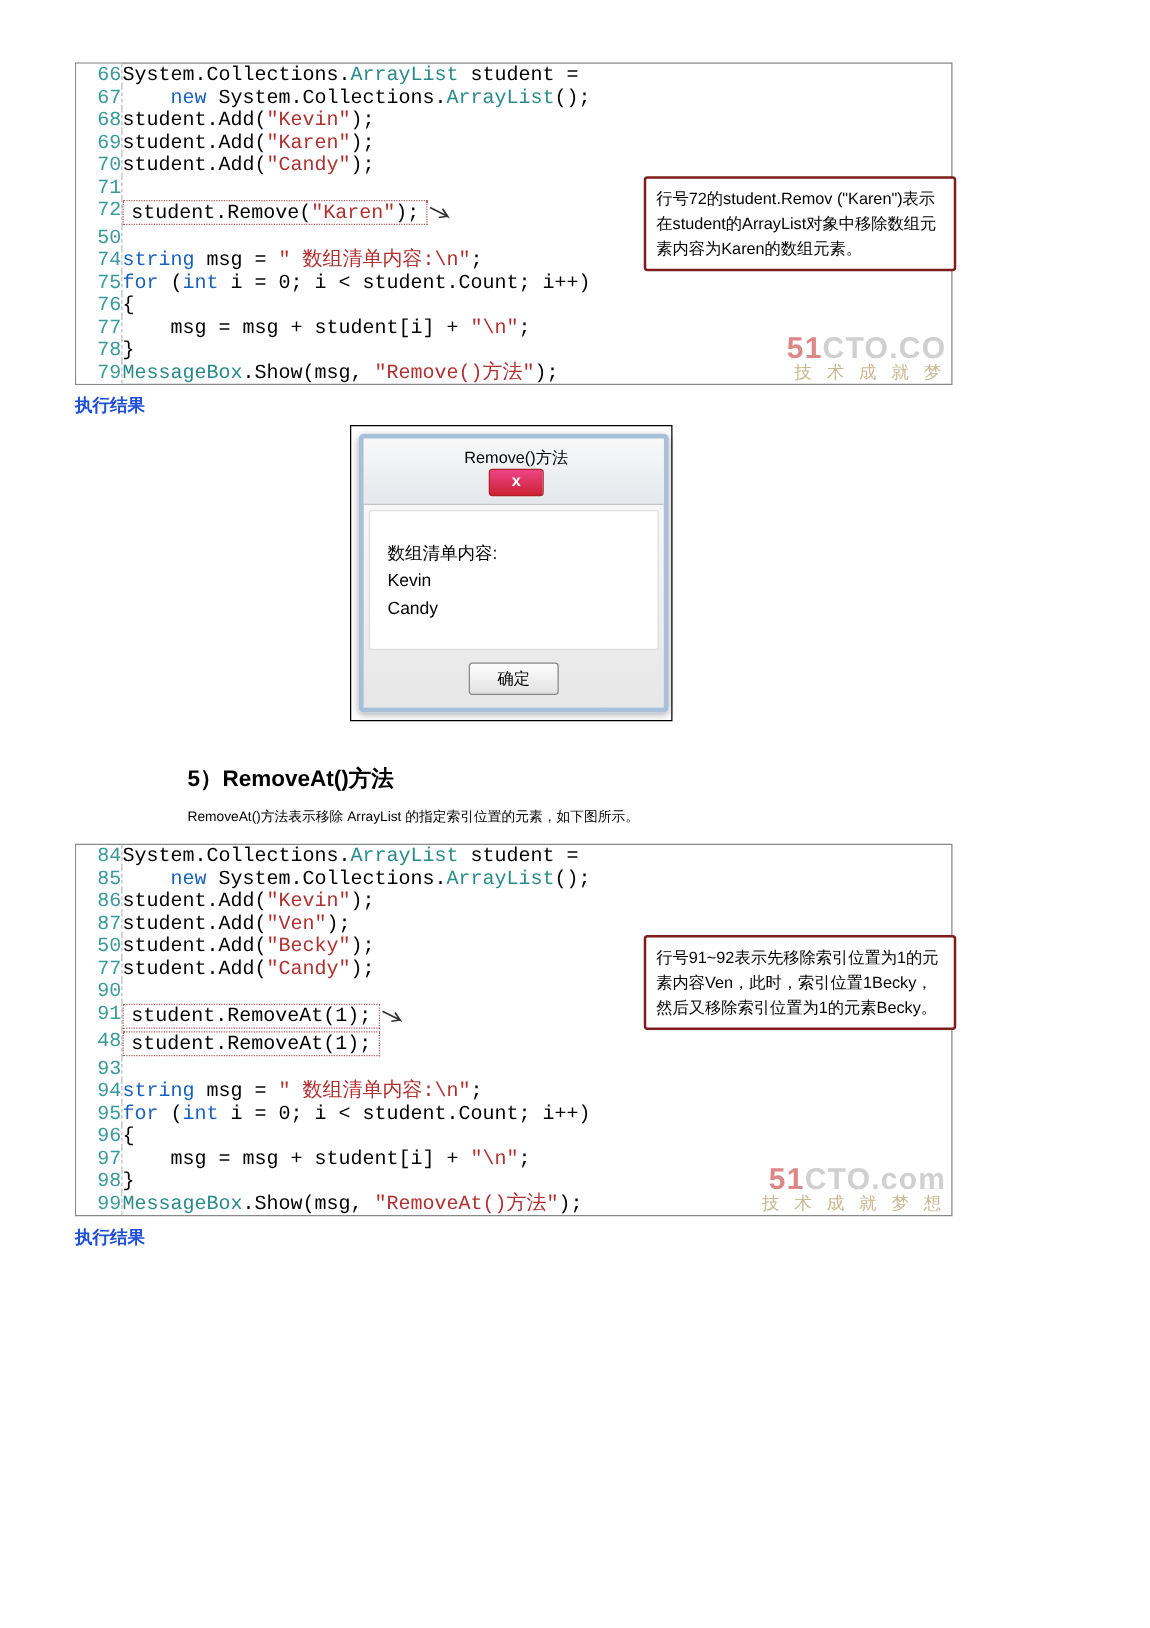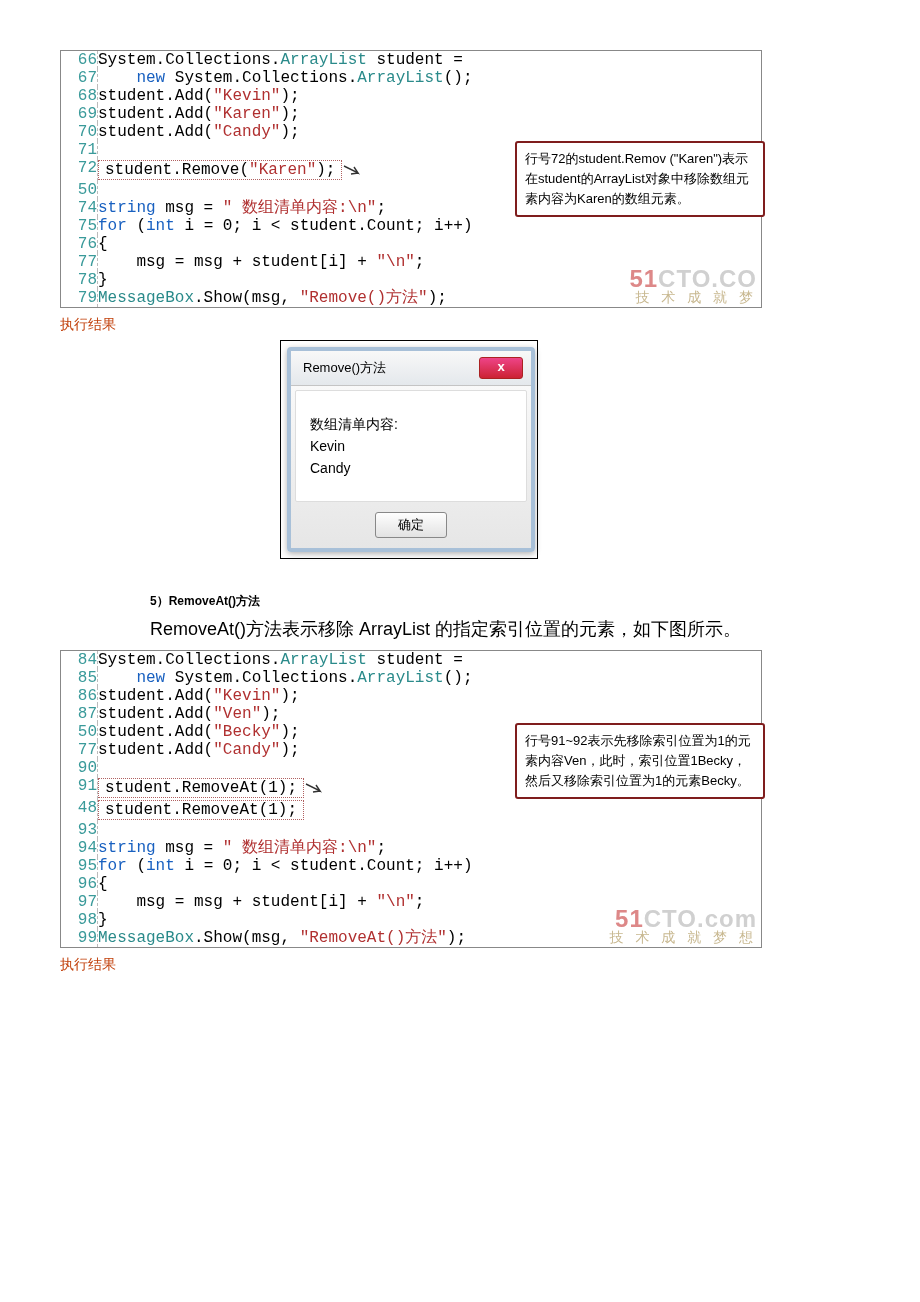--- a/index.html
+++ b/index.html
@@ -85,40 +85,42 @@
   .watermark .wm-big .accent { color: #d88; }
   .watermark .wm-small {
     font-size: 14px;
     color: #c8b890;
     letter-spacing: 4px;
     margin-top: -4px;
   }
   .result-label {
     margin: 2px 0 6px 0;
     font-size: 14px;
-    color: #c2410c;
+    color: #1d4ed8;
+    font-weight: bold;
   }
   .dialog-wrap {
     width: 240px;
     background: linear-gradient(#fdfdfd,#e6e6e6);
     border: 4px solid #a8c0d8;
     border-radius: 4px;
     box-shadow: 0 2px 6px rgba(0,0,0,.3);
     padding: 0;
     margin-left: 220px;
     position: relative;
   }
   .dialog-title {
     display: flex;
     align-items: center;
     justify-content: space-between;
     background: linear-gradient(#f8f8f8,#e4e8ec);
     border-bottom: 1px solid #c4c4c4;
     padding: 6px 8px 6px 12px;
     font-size: 13px;
+    flex-direction: column;
   }
   .dialog-close {
     width: 42px;
     height: 20px;
     background: linear-gradient(#e48,#c23);
     border: 1px solid #a22;
     border-radius: 3px;
     color: #fff;
     font-weight: bold;
     text-align: center;
@@ -162,28 +164,28 @@
   }
   .wm-dialog .wm-big .accent { color: #e9b8b0; }
   .wm-dialog .wm-small {
     font-size: 14px;
     color: #d6caa8;
     letter-spacing: 6px;
     text-align: center;
   }
   .section-indent { margin-left: 90px; }
   h4.sec-h {
-    font-size: 12px;
+    font-size: 18px;
     margin: 34px 0 6px 0;
     font-weight: bold;
   }
   h4.sec-h .num { font-weight: bold; }
   .para {
     margin: 8px 0 8px 0;
-    font-size: 18px;
+    font-size: 11px;
     line-height: 22px;
   }
 </style>
 </head>
 <body>
 
 <div class="codebox">
   <table class="codetable" id="codetable1">
       <tbody>
         <tr>

